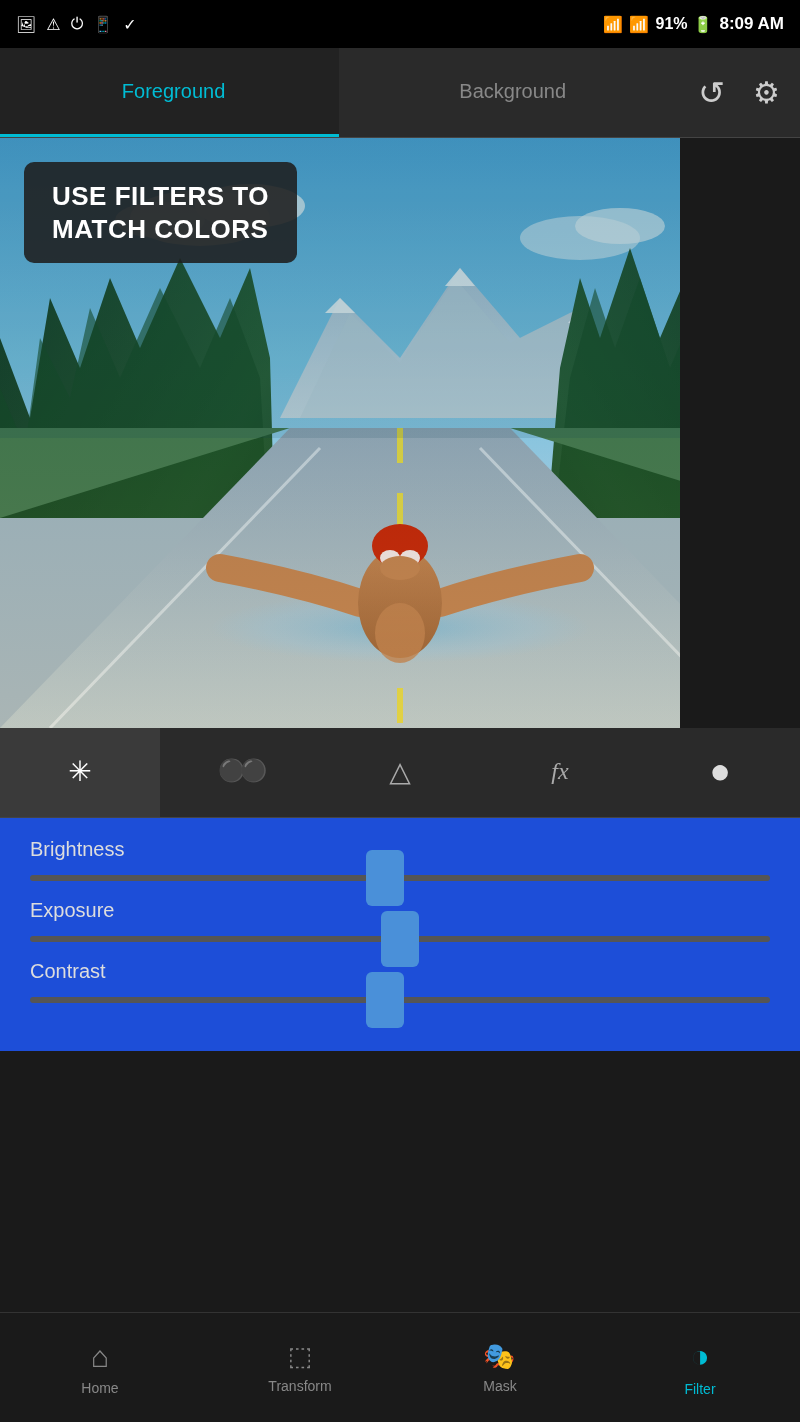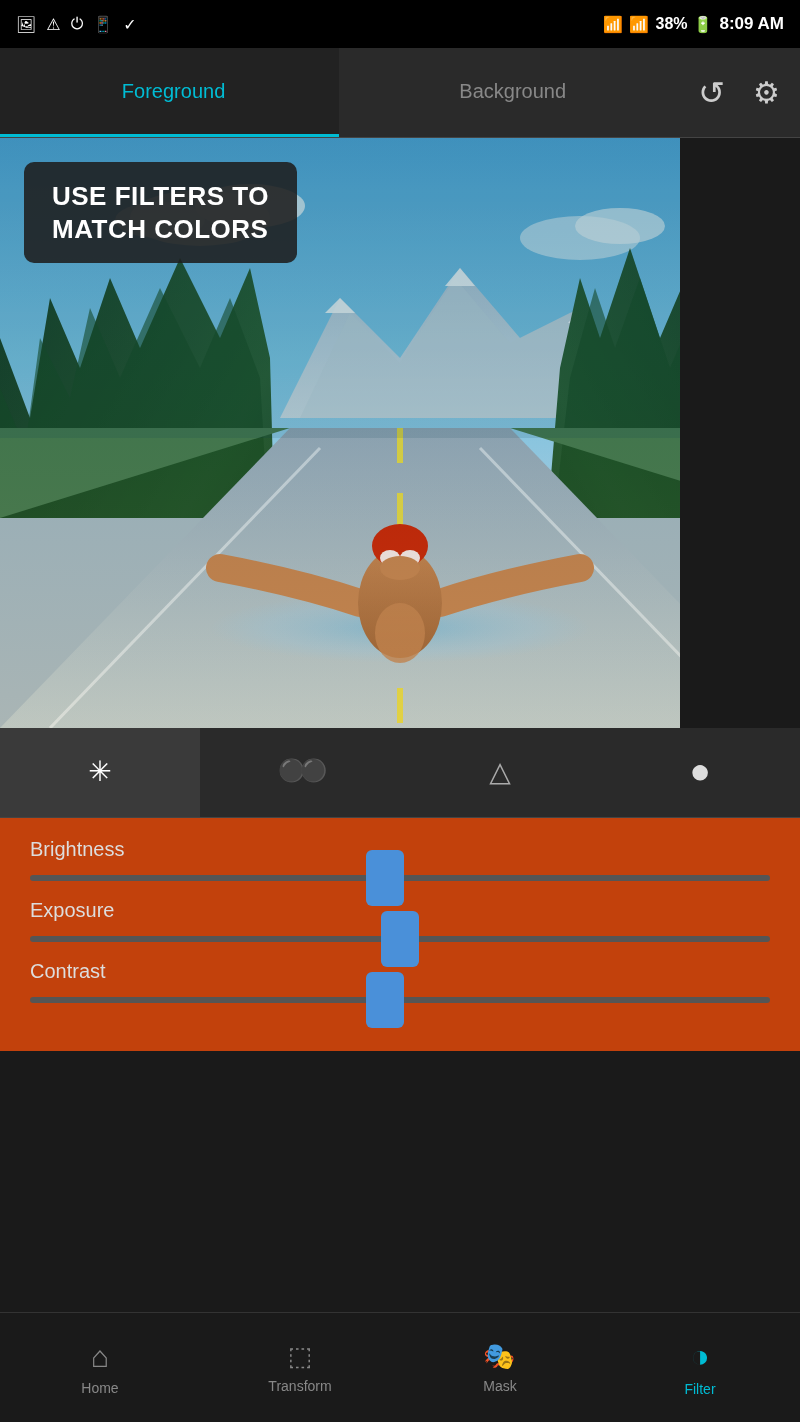--- a/index.html
+++ b/index.html
@@ -139,21 +139,21 @@
     .filter-tab.active {
       background: #3a3a3a;
       color: #fff;
     }
     .filter-tab-icon {
       font-size: 28px;
     }
 
     
     .sliders-section {
-      background: #c2410c;
+      background: #1d4ed8;
       padding: 20px 30px 30px;
     }
     .slider-group {
       margin-bottom: 18px;
     }
     .slider-label {
       font-size: 20px;
       color: #ddd;
       margin-bottom: 14px;
     }
@@ -215,21 +215,21 @@
   <div class="status-icons-left">
     <span class="status-icon">🖼</span>
     <span class="status-icon">⚠</span>
     <span class="status-icon">⏻</span>
     <span class="status-icon">📱</span>
     <span class="status-icon">✓</span>
   </div>
   <div class="status-icons-right">
     <span class="status-icon">📶</span>
     <span class="status-icon">📶</span>
-    <span class="status-icon">38%</span>
+    <span class="status-icon">91%</span>
     <span class="status-icon">🔋</span>
     <span class="status-time">8:09 AM</span>
   </div>
 </div>
 
 <div class="tab-bar">
   <div class="tab-item active">
     <span>Foreground</span>
   </div>
   <div class="tab-item inactive">
@@ -353,20 +353,23 @@
   <div class="filter-tab active">
     <span class="filter-tab-icon">✳</span>
   </div>
   <div class="filter-tab">
     <span class="filter-tab-icon" style="letter-spacing:-6px; font-size:22px;">⚫⚫</span>
   </div>
   <div class="filter-tab">
     <span class="filter-tab-icon">△</span>
   </div>
   <div class="filter-tab">
+    <span class="italic-fx filter-tab-icon">fx</span>
+  </div>
+  <div class="filter-tab">
     <span class="filter-tab-icon" style="font-size:36px; color: #ddd;">●</span>
   </div>
 </div>
 
 <div class="sliders-section">
 
   <div class="slider-group">
     <div class="slider-label">Brightness</div>
     <div class="slider-track">
       <div class="slider-thumb" style="left: calc(48% - 19px);"></div>

